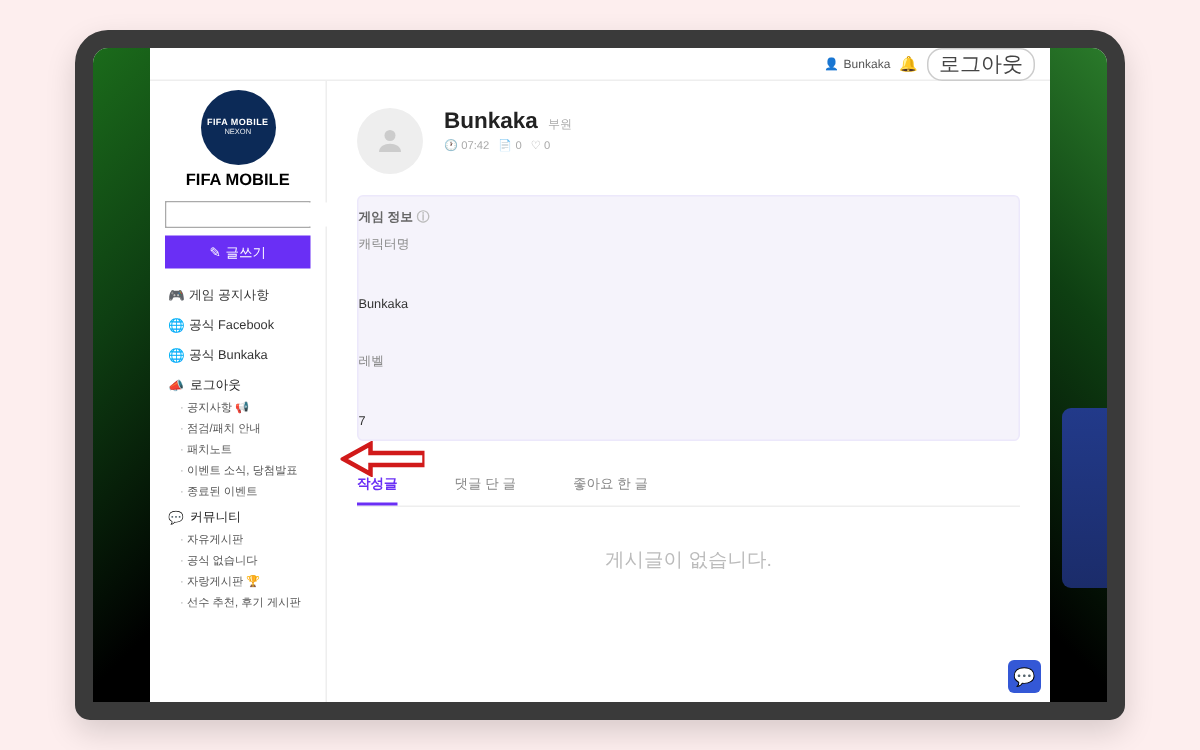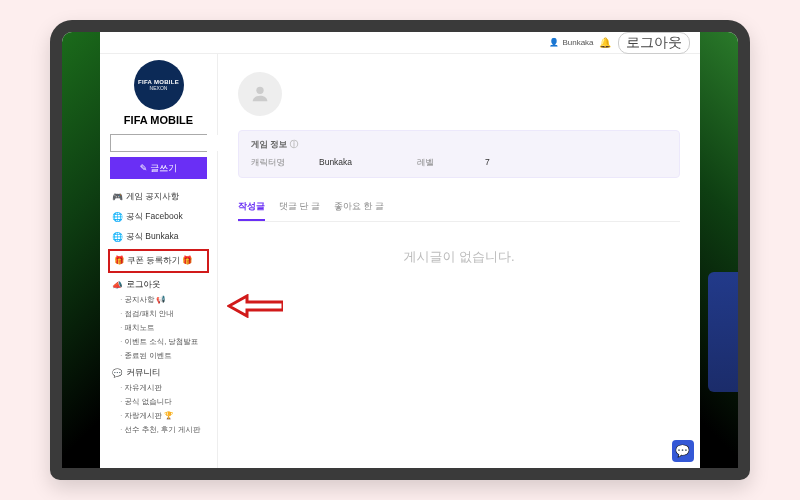--- a/index.html
+++ b/index.html
@@ -138,29 +138,29 @@
       display:flex; align-items:center; justify-content:center;
       color:#ccc; font-size:22px;
     }
     .pname { font-size:15px; font-weight:600; color:#222; }
     .prank { font-size:8px; color:#aaa; margin-left:4px; }
     .pline { font-size:7.5px; color:#aaa; margin-top:3px; display:flex; gap:6px; }
     .game-card {
       background:#f5f3fb;
       border:1px solid #ece8fb;
       border-radius:4px;
-      padding:8px 12px;
+      padding:8px 0;
       margin-bottom:16px;
     }
     .gc-title { font-size:8.5px; color:#666; font-weight:700; margin-bottom:6px; }
-    .gc-row { display:flex; gap:28px; font-size:8.5px; }
+    .gc-row { display:flex; gap:28px; font-size:8.5px;flex-direction:column; }
     .gc-row .lab { color:#888; width:40px; }
     .gc-row .val { color:#333; width:70px; }
     .tabs {
-      display:flex; gap:14px;
+      display:flex; gap:38px;
       border-bottom:1px solid #eee;
       font-size:9px;
       margin-bottom:26px;
     }
     .tab { padding:6px 0; color:#888; }
     .tab.active { color:#6a2ff5; border-bottom:2px solid #6a2ff5; font-weight:600; }
     .empty { text-align:center; color:#bbb; font-size:13px; }
     
     .arrow {
       position:absolute;
@@ -216,25 +216,20 @@
           </div>
         <div class="nav-item">
             <span class="ic">🌐</span>
             <span>공식 Facebook</span>
           </div>
         <div class="nav-item">
             <span class="ic">🌐</span>
             <span>공식 Bunkaka</span>
           </div>
 
-        <div class="coupon-row">
-          <div class="nav-item" style="padding:2px 2px;">
-            <span>🎁 쿠폰 등록하기 🎁</span>
-          </div>
-        </div>
 
         <div class="section-head">
             <span class="ic">📣</span>
             <span>로그아웃</span>
           </div>
         <div class="nav-sub">공지사항 📢</div>
         <div class="nav-sub">점검/패치 안내</div>
         <div class="nav-sub">패치노트</div>
         <div class="nav-sub">이벤트 소식, 당첨발표</div>
         <div class="nav-sub">종료된 이벤트</div>
@@ -251,20 +246,29 @@
     </div>
 
     <div class="main">
       <div class="profile">
         <div class="avatar">
           <svg viewBox="0 0 24 24" width="22" height="22" fill="#ccc">
               <circle cx="12" cy="8" r="4"></circle>
               <path d="M4 20c0-4 4-6 8-6s8 2 8 6"></path>
             </svg>
         </div>
+        <div>
+          <span class="pname">Bunkaka</span>
+          <span class="prank">부원</span>
+          <div class="pline">
+            <span>🕐 <span>07:42</span></span>
+            <span>📄 <span>0</span></span>
+            <span>♡ <span>0</span></span>
+          </div>
+        </div>
       </div>
 
       <div class="game-card">
         <div class="gc-title"><span>게임 정보</span> <span style="color:#bbb;">ⓘ</span></div>
         <div class="gc-row">
           <span class="lab">캐릭터명</span>
           <span class="val">Bunkaka</span>
           <span class="lab">레벨</span>
           <span class="val">7</span>
         </div>

